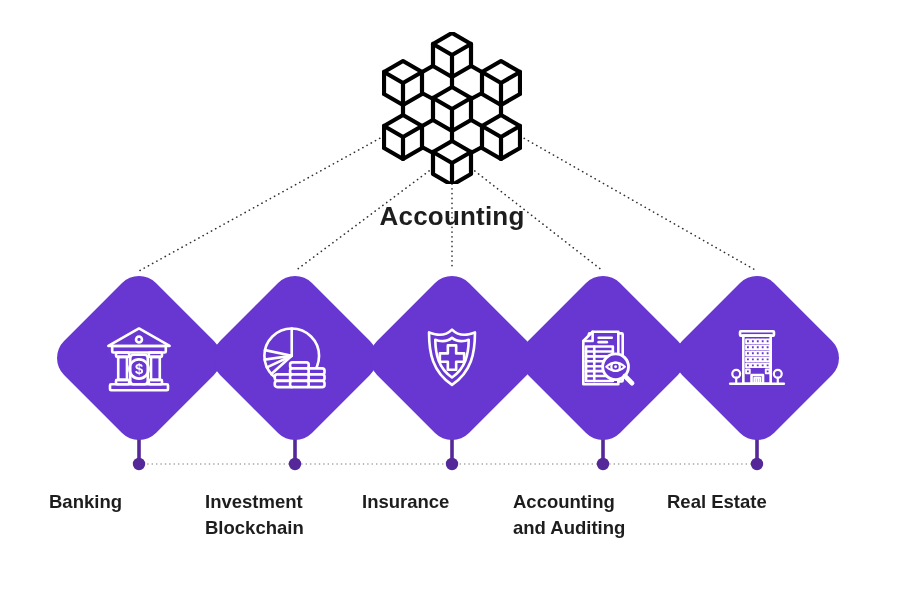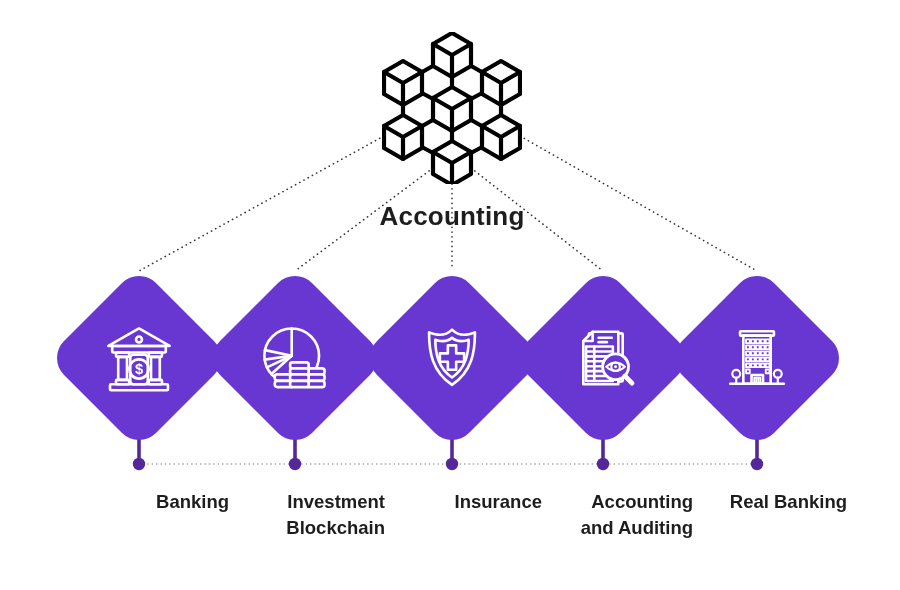--- a/index.html
+++ b/index.html
@@ -27,21 +27,21 @@
   .diamond{position:absolute;top:293px;width:130px;height:130px;background:var(--diamond);
     border-radius:24px;transform:rotate(45deg)}
   .d1{left:74px}.d2{left:230px}.d3{left:387px}.d4{left:538px}.d5{left:692px}
   .icon-holder{position:absolute;inset:0;display:flex;align-items:center;justify-content:center;
     transform:rotate(-45deg)}
 
   .wicon{stroke:#fff;fill:none;stroke-width:2.4;stroke-linecap:round;stroke-linejoin:round}
   .fillbg{fill:var(--diamond)}
   .wfill{fill:#fff;stroke:none}
 
-  .node-label{position:absolute;top:489px;width:180px;text-align:right;color:var(--text);
+  .node-label{position:absolute;top:489px;width:180px;text-align:left;color:var(--text);
     font-size:18.5px;font-weight:600;line-height:26px;white-space:pre-line}
   .l1{left:49px}.l2{left:205px}.l3{left:362px}.l4{left:513px}.l5{left:667px}
 </style>
 </head>
 <body>
 
 <div class="stage">
 
   <svg class="connectors" width="900" height="590" viewBox="0 0 900 590">
     <line class="dotl" x1="384" y1="136" x2="139" y2="271"></line>
@@ -235,15 +235,15 @@
       </svg>
     </span>
   </div>
 
   <div class="node-label l1">Banking</div>
   <div class="node-label l2">Investment
 Blockchain</div>
   <div class="node-label l3">Insurance</div>
   <div class="node-label l4">Accounting
 and Auditing</div>
-  <div class="node-label l5">Real Banking</div>
+  <div class="node-label l5">Real Estate</div>
 
 </div>
 
 </body></html>

